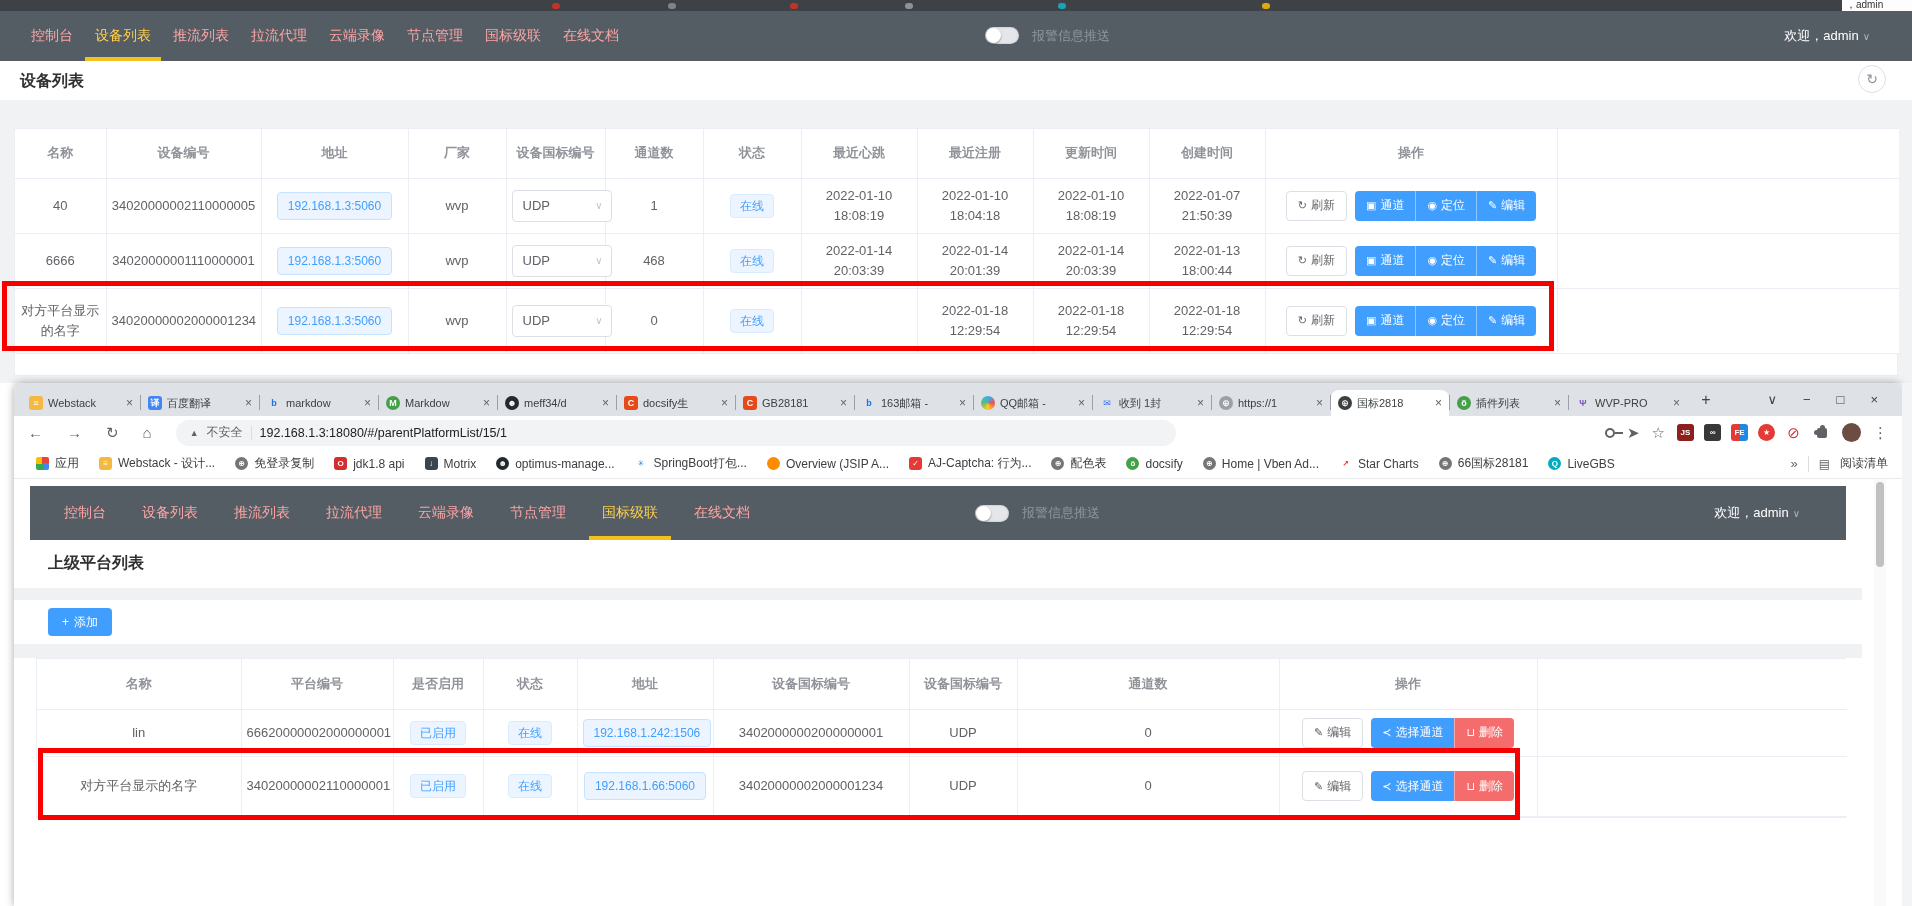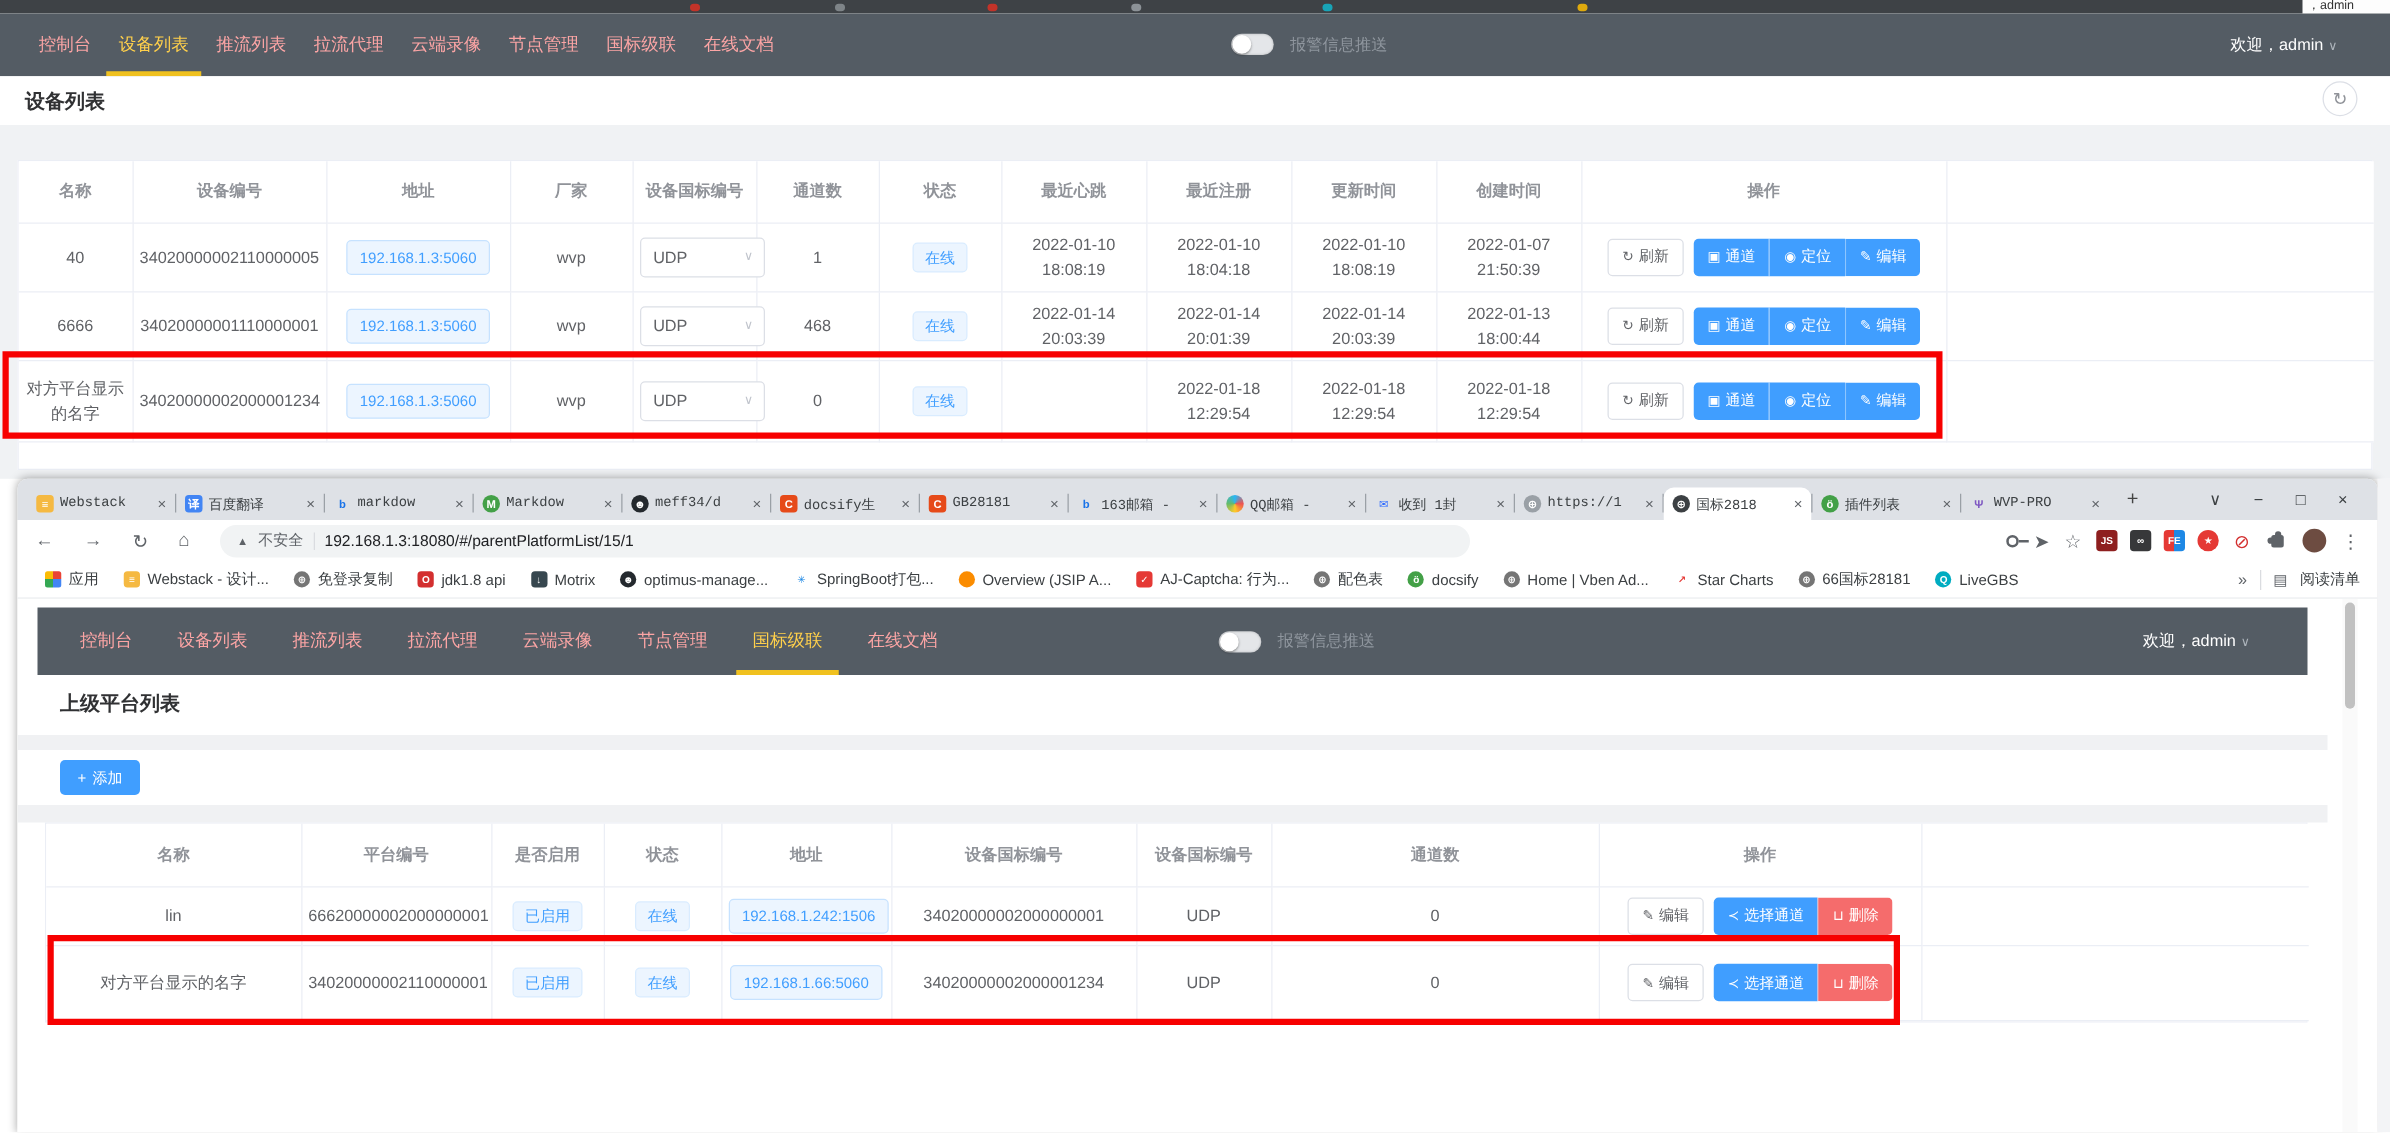--- a/index.html
+++ b/index.html
@@ -88,21 +88,21 @@
   #tabs { display:flex; align-items:flex-end; height:33px; }
   .tab { width:118px; height:26px; display:flex; align-items:center; padding:0 7px; gap:5px;
          border-radius:8px 8px 0 0; cursor:pointer; }
   .tab.active { background:#fff; }
   .fav { width:14px; height:14px; font-size:9px; font-weight:bold; display:flex; align-items:center;
          justify-content:center; border-radius:3px; flex:none; line-height:1; }
   .fav.circle { border-radius:50%; }
   .fav.small { width:13px; height:13px; font-size:8px; }
   .fav.appsgrid { background:conic-gradient(#ea4335 0 90deg,#4285f4 0 180deg,#34a853 0 270deg,#fbbc04 0);
                   border-radius:2px; }
-  .tab .t { flex:1; font-size:11px; color:#3c4043; white-space:nowrap; overflow:hidden;font-family:Liberation Mono, monospace; }
+  .tab .t { flex:1; font-size:11px; color:#3c4043; white-space:nowrap; overflow:hidden; }
   .tab .x { font-size:12px; color:#5f6368; }
   .tabsep { width:1px; height:15px; background:#9aa0a6; margin-bottom:6px; flex:none; }
   .newtab { width:26px; height:26px; margin:0 0 3px 6px; font-size:16px; color:#444; display:flex;
             align-items:center; justify-content:center; cursor:pointer; }
   .winctl { margin-left:auto; display:flex; align-items:center; height:33px; gap:26px; padding-right:16px;
             color:#3c4043; font-size:13px; }
   .winctl span { cursor:pointer; }
 
   .toolbar { height:33px; display:flex; align-items:center; padding:0 14px; gap:24px; background:#fff; }
   .tico { font-size:15px; color:#5f6368; cursor:pointer; }

